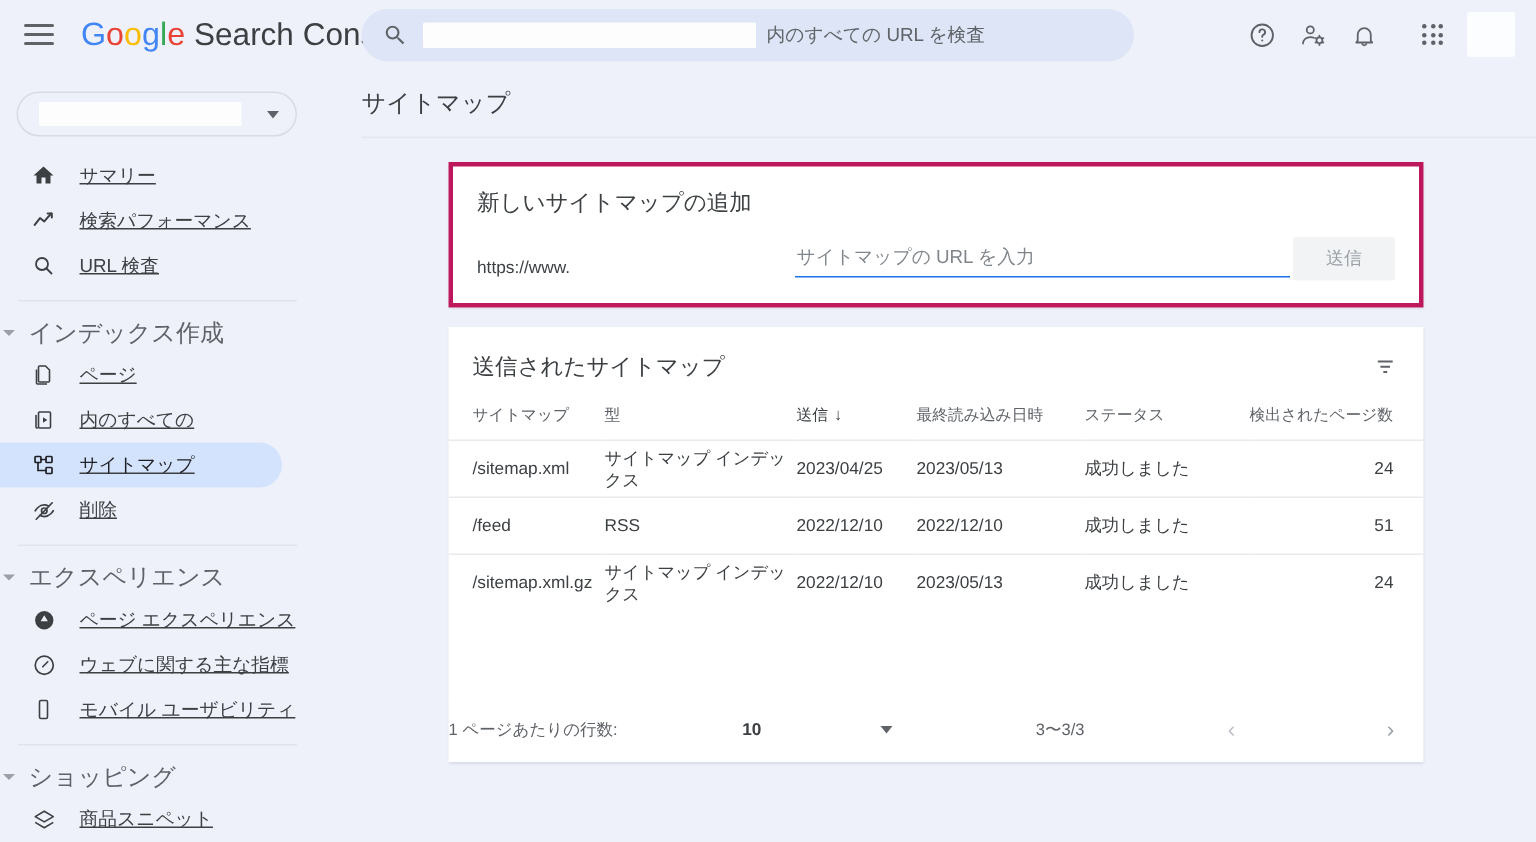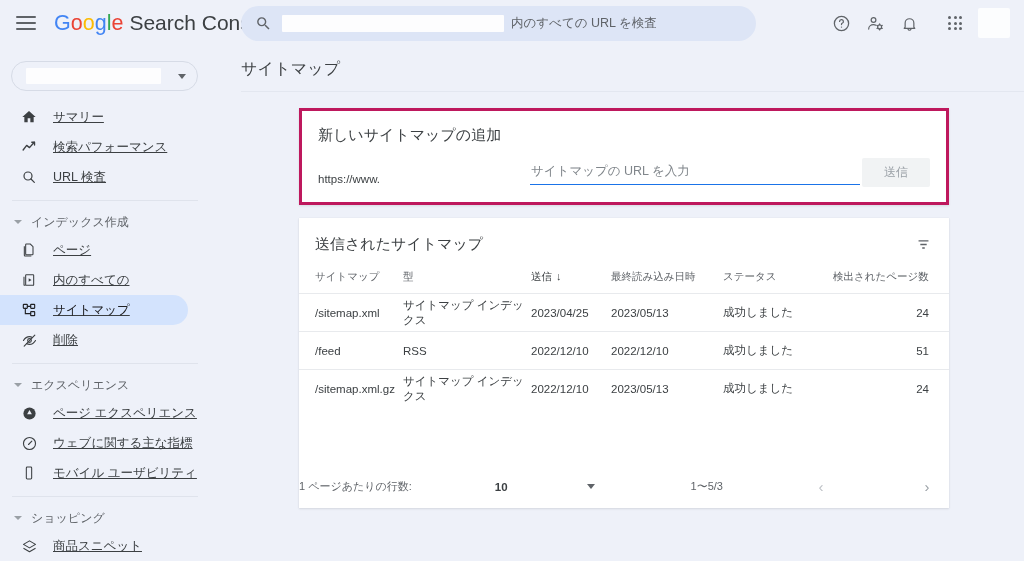--- a/index.html
+++ b/index.html
@@ -80,21 +80,21 @@
     border-radius: 0 16px 16px 0; cursor: pointer;
     color: #3c4043; font-size: 12.5px; gap: 15px; text-decoration: underline;
   }
   .navitem .ic { width: 18px; height: 18px; display: flex; align-items: center; justify-content: center; color: #3c4043; flex: 0 0 18px;}
   .navitem.active { background: #d3e3fd; }
   .navitem.active .ic, .navitem.active .lbl { color: #202124; }
   .navitem .lbl { white-space: nowrap; }
   .divider { height: 1px; background: #dfe3ec; margin: 8px 12px 8px 12px; }
   .section-head {
     display: flex; align-items: center; gap: 9px;
-    padding-left: 14px; height: 26px; color: #5f6368; font-size: 12px; cursor: pointer;
+    padding-left: 2px; height: 26px; color: #5f6368; font-size: 16px; cursor: pointer;
   }
   .tri { width: 0; height: 0; border-left: 4px solid transparent; border-right: 4px solid transparent; border-top: 4.5px solid #9aa0a6; }
 
   
   .main { position: absolute; left: 210px; top: 46px; width: 814px; height: 515px; }
   .page-title {
     position: absolute; left: 31px; top: 13px;
     font-size: 16px; color: #3c4043; font-weight: 400; letter-spacing: .2px;
   }
   .title-rule { position: absolute; left: 31px; top: 45px; width: 783px; height: 1px; background: #e3e7f0; }
@@ -440,19 +440,19 @@
             <td class="c5 ok">成功しました</td>
             <td class="c6">24</td>
           </tr>
         </tbody>
       </table>
 
       <div class="pager">
         <span class="pg-label">1 ページあたりの行数:</span>
         <span class="pg-size">10</span>
         <span class="pg-caret"></span>
-        <span class="pg-range">1〜5/3</span>
+        <span class="pg-range">3〜3/3</span>
         <span class="pg-prev">‹</span>
         <span class="pg-next">›</span>
       </div>
     </div>
   </div>
 </div>
 
 </body></html>

